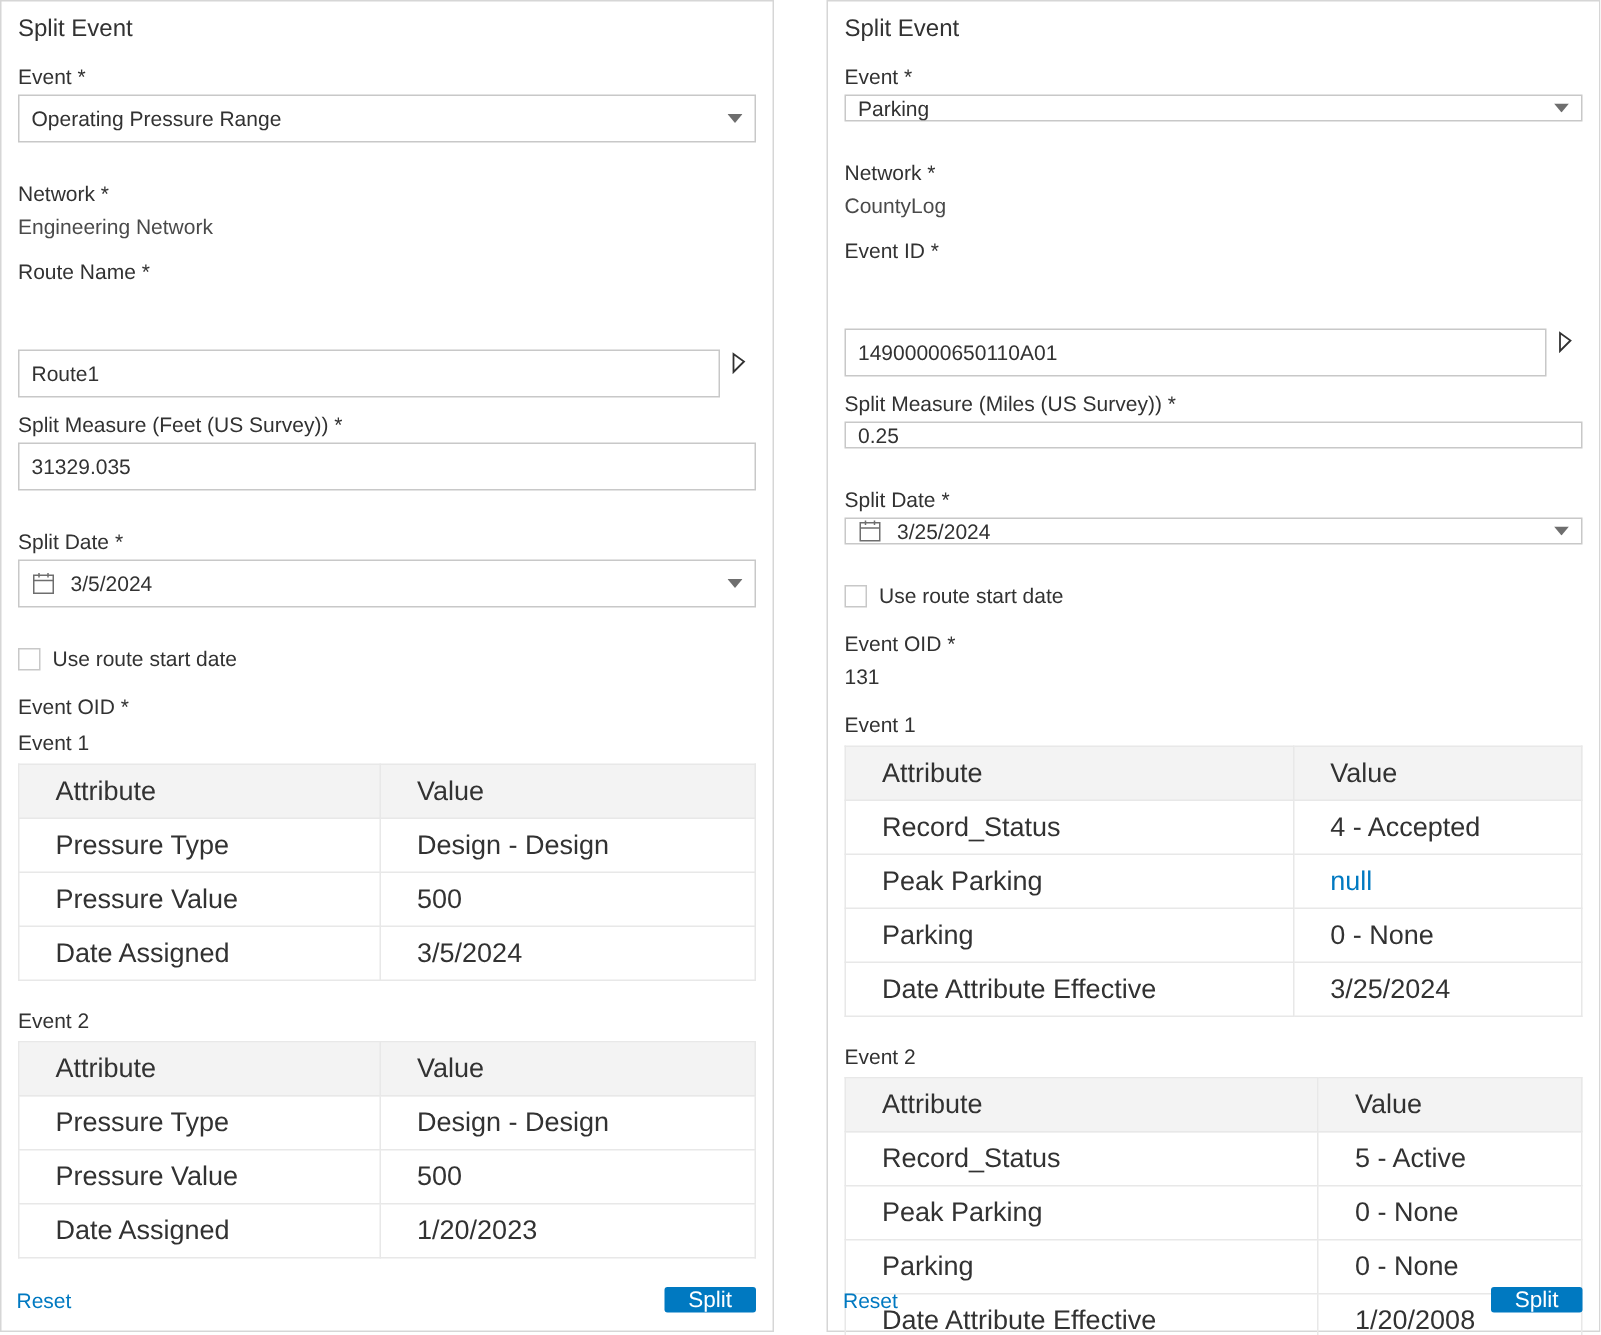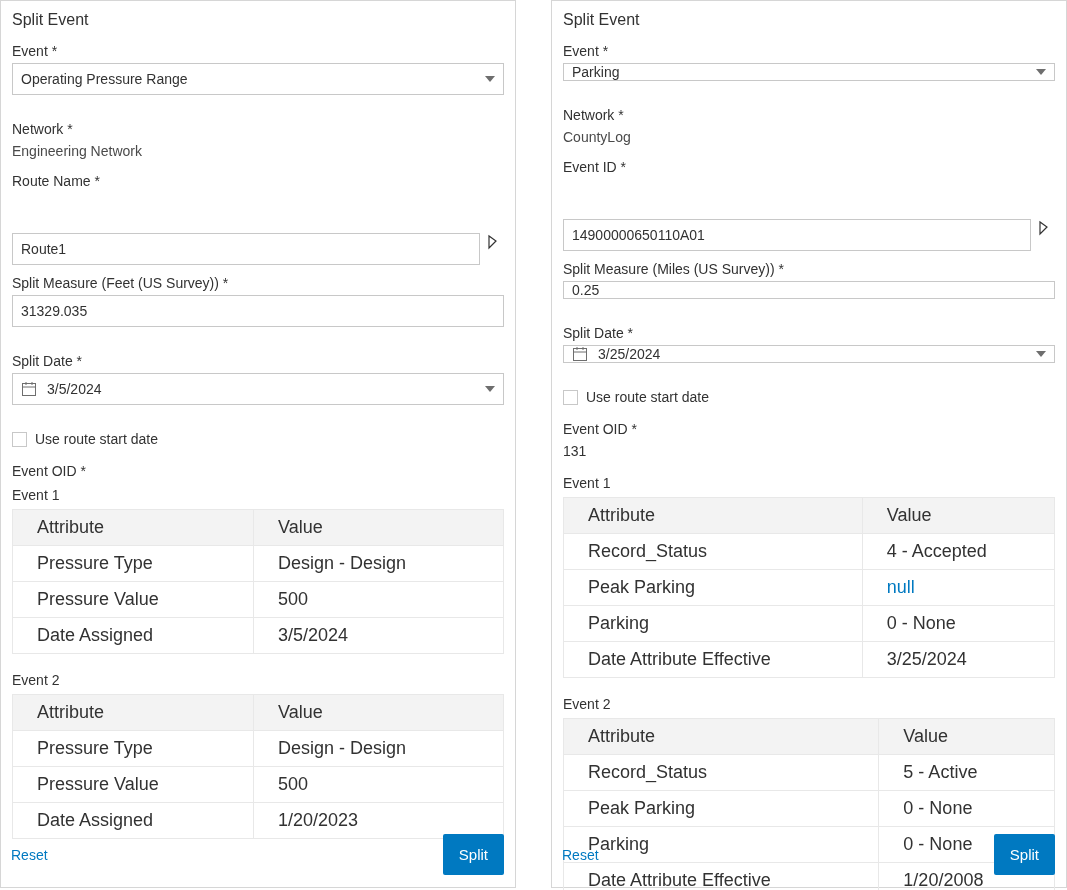--- a/index.html
+++ b/index.html
@@ -91,21 +91,21 @@
   .link-btn {
     color: var(--blue);
     font-size:14px;
     cursor:pointer;
   }
   .primary-btn {
     background: var(--blue);
     color:#fff;
     font-size:15px;
     border:none;
-    padding: 12px 16px;
+    padding: 0 16px;
     border-radius:2px;
     cursor:pointer;
   }
   .null { color: var(--blue); }
   svg { display:block; }
 </style>
 </head>
 <body>
 
 <div class="canvas">

